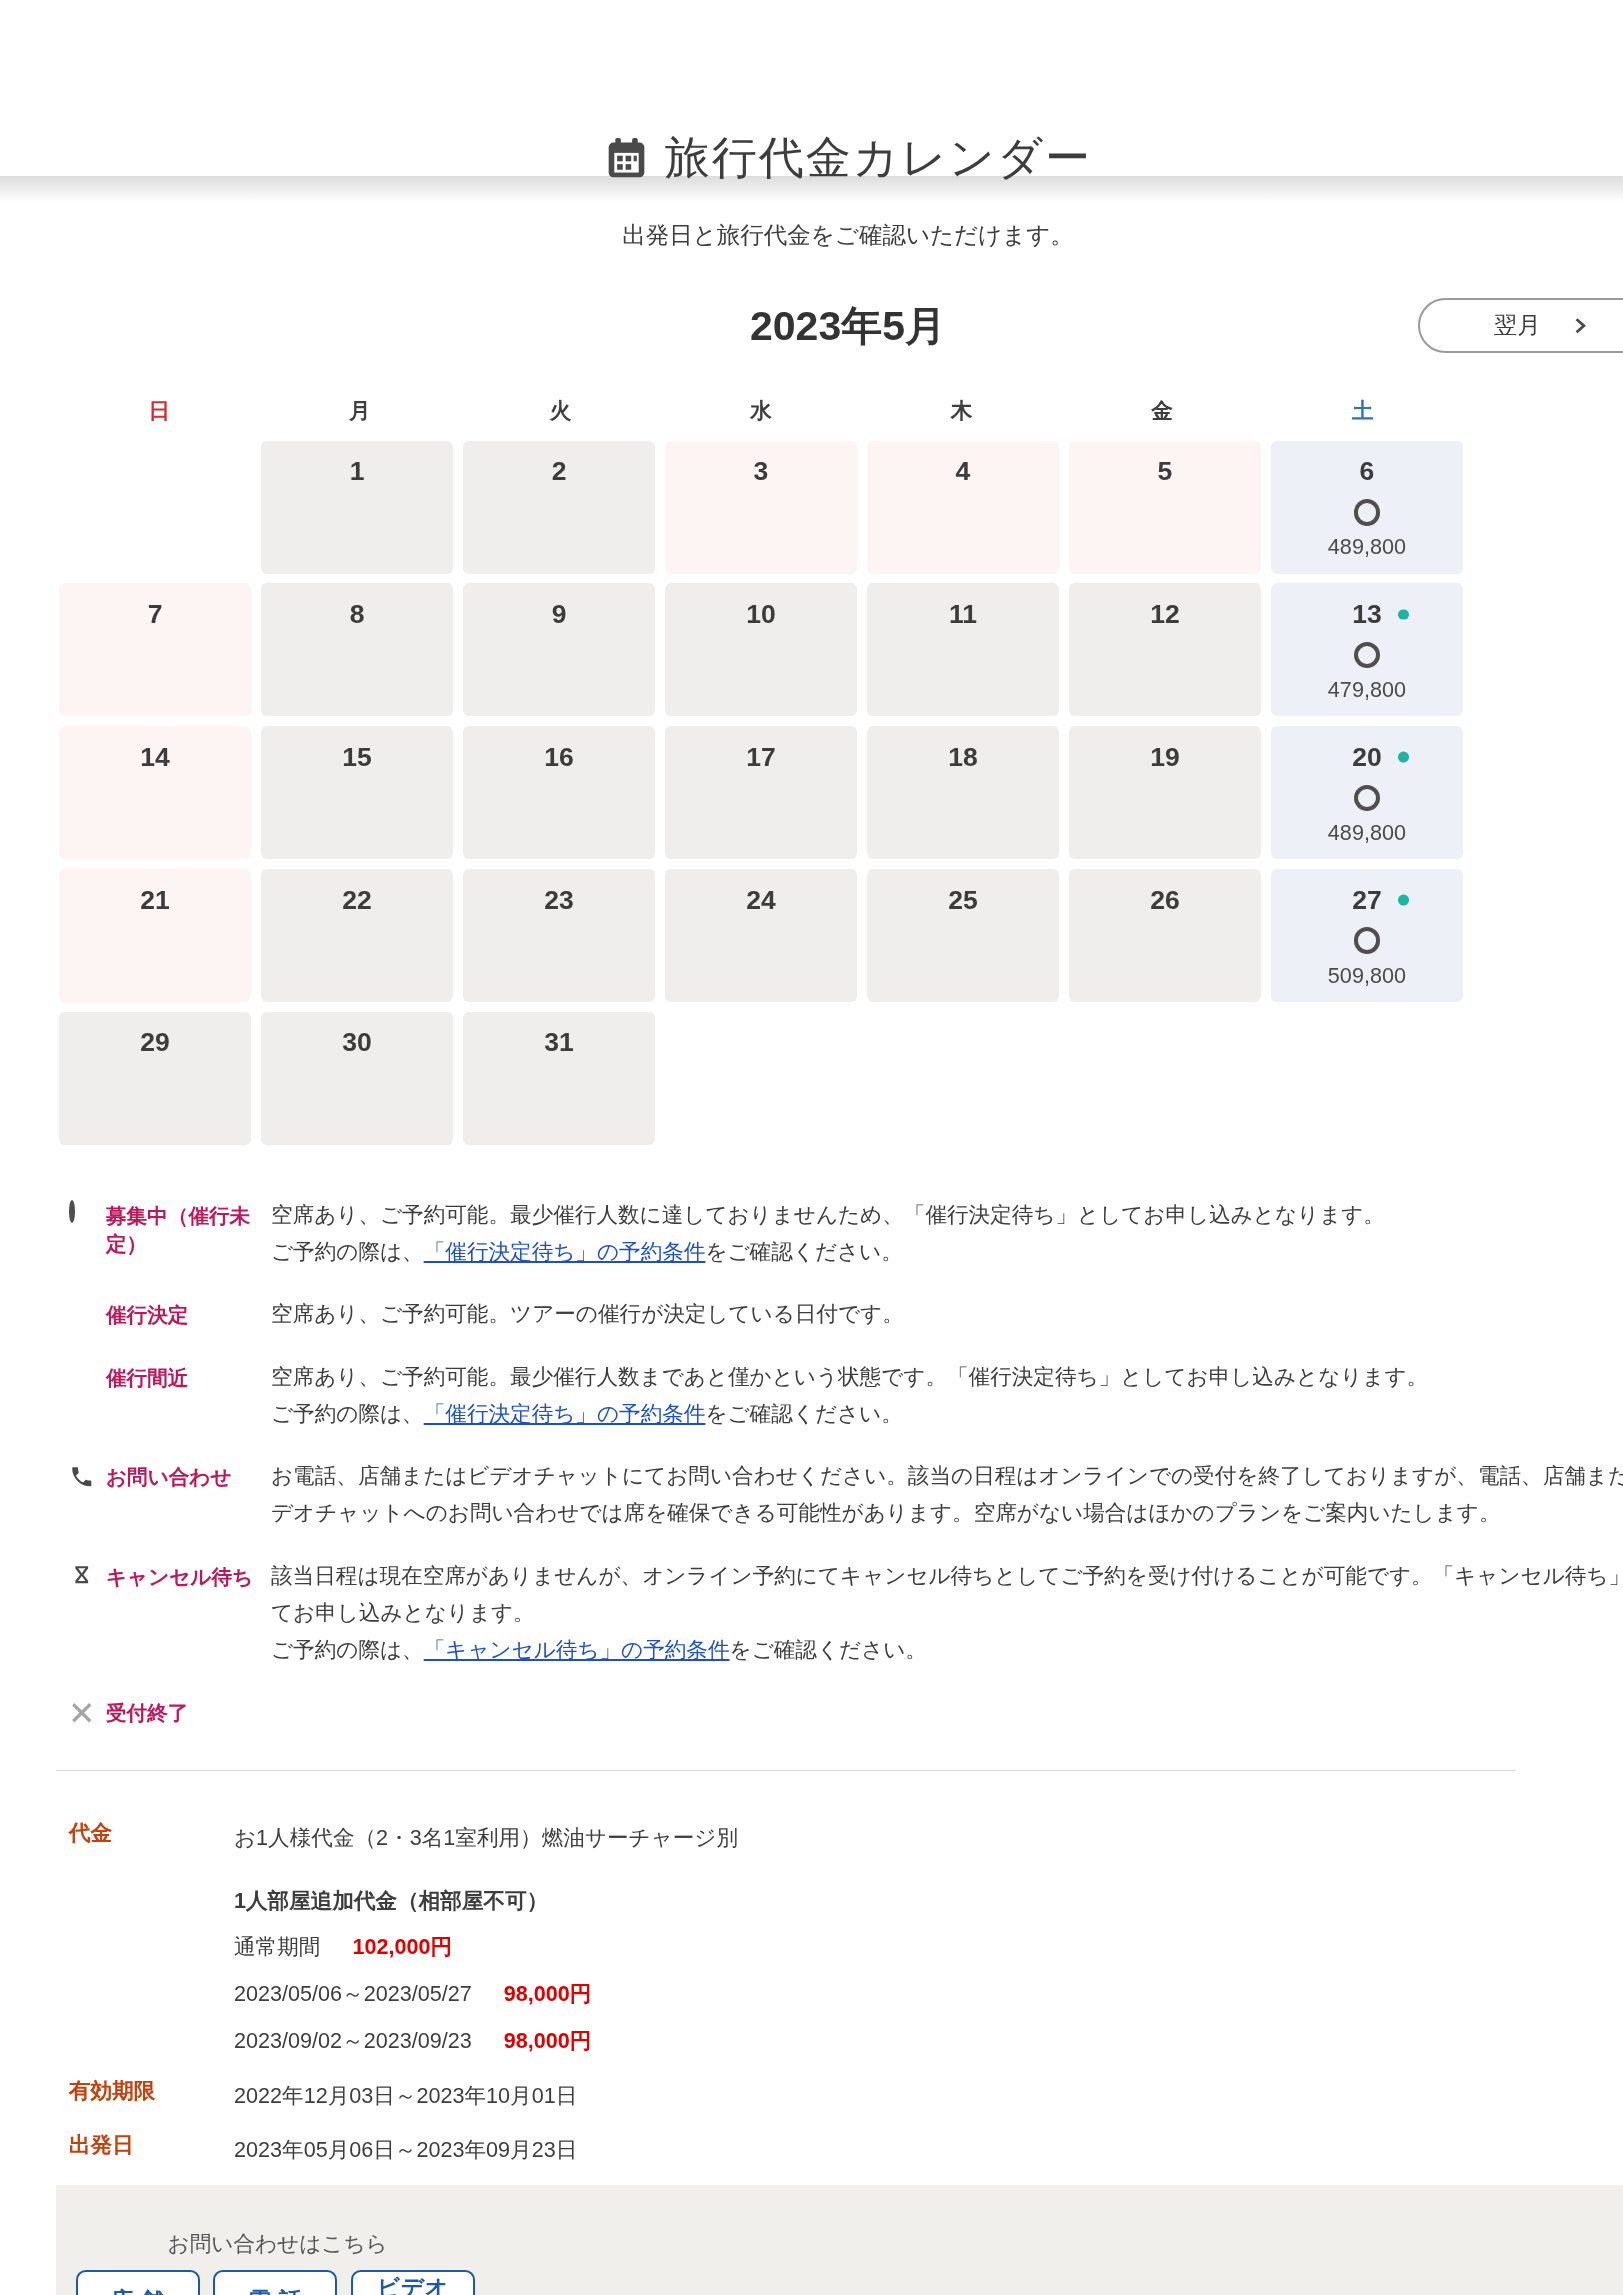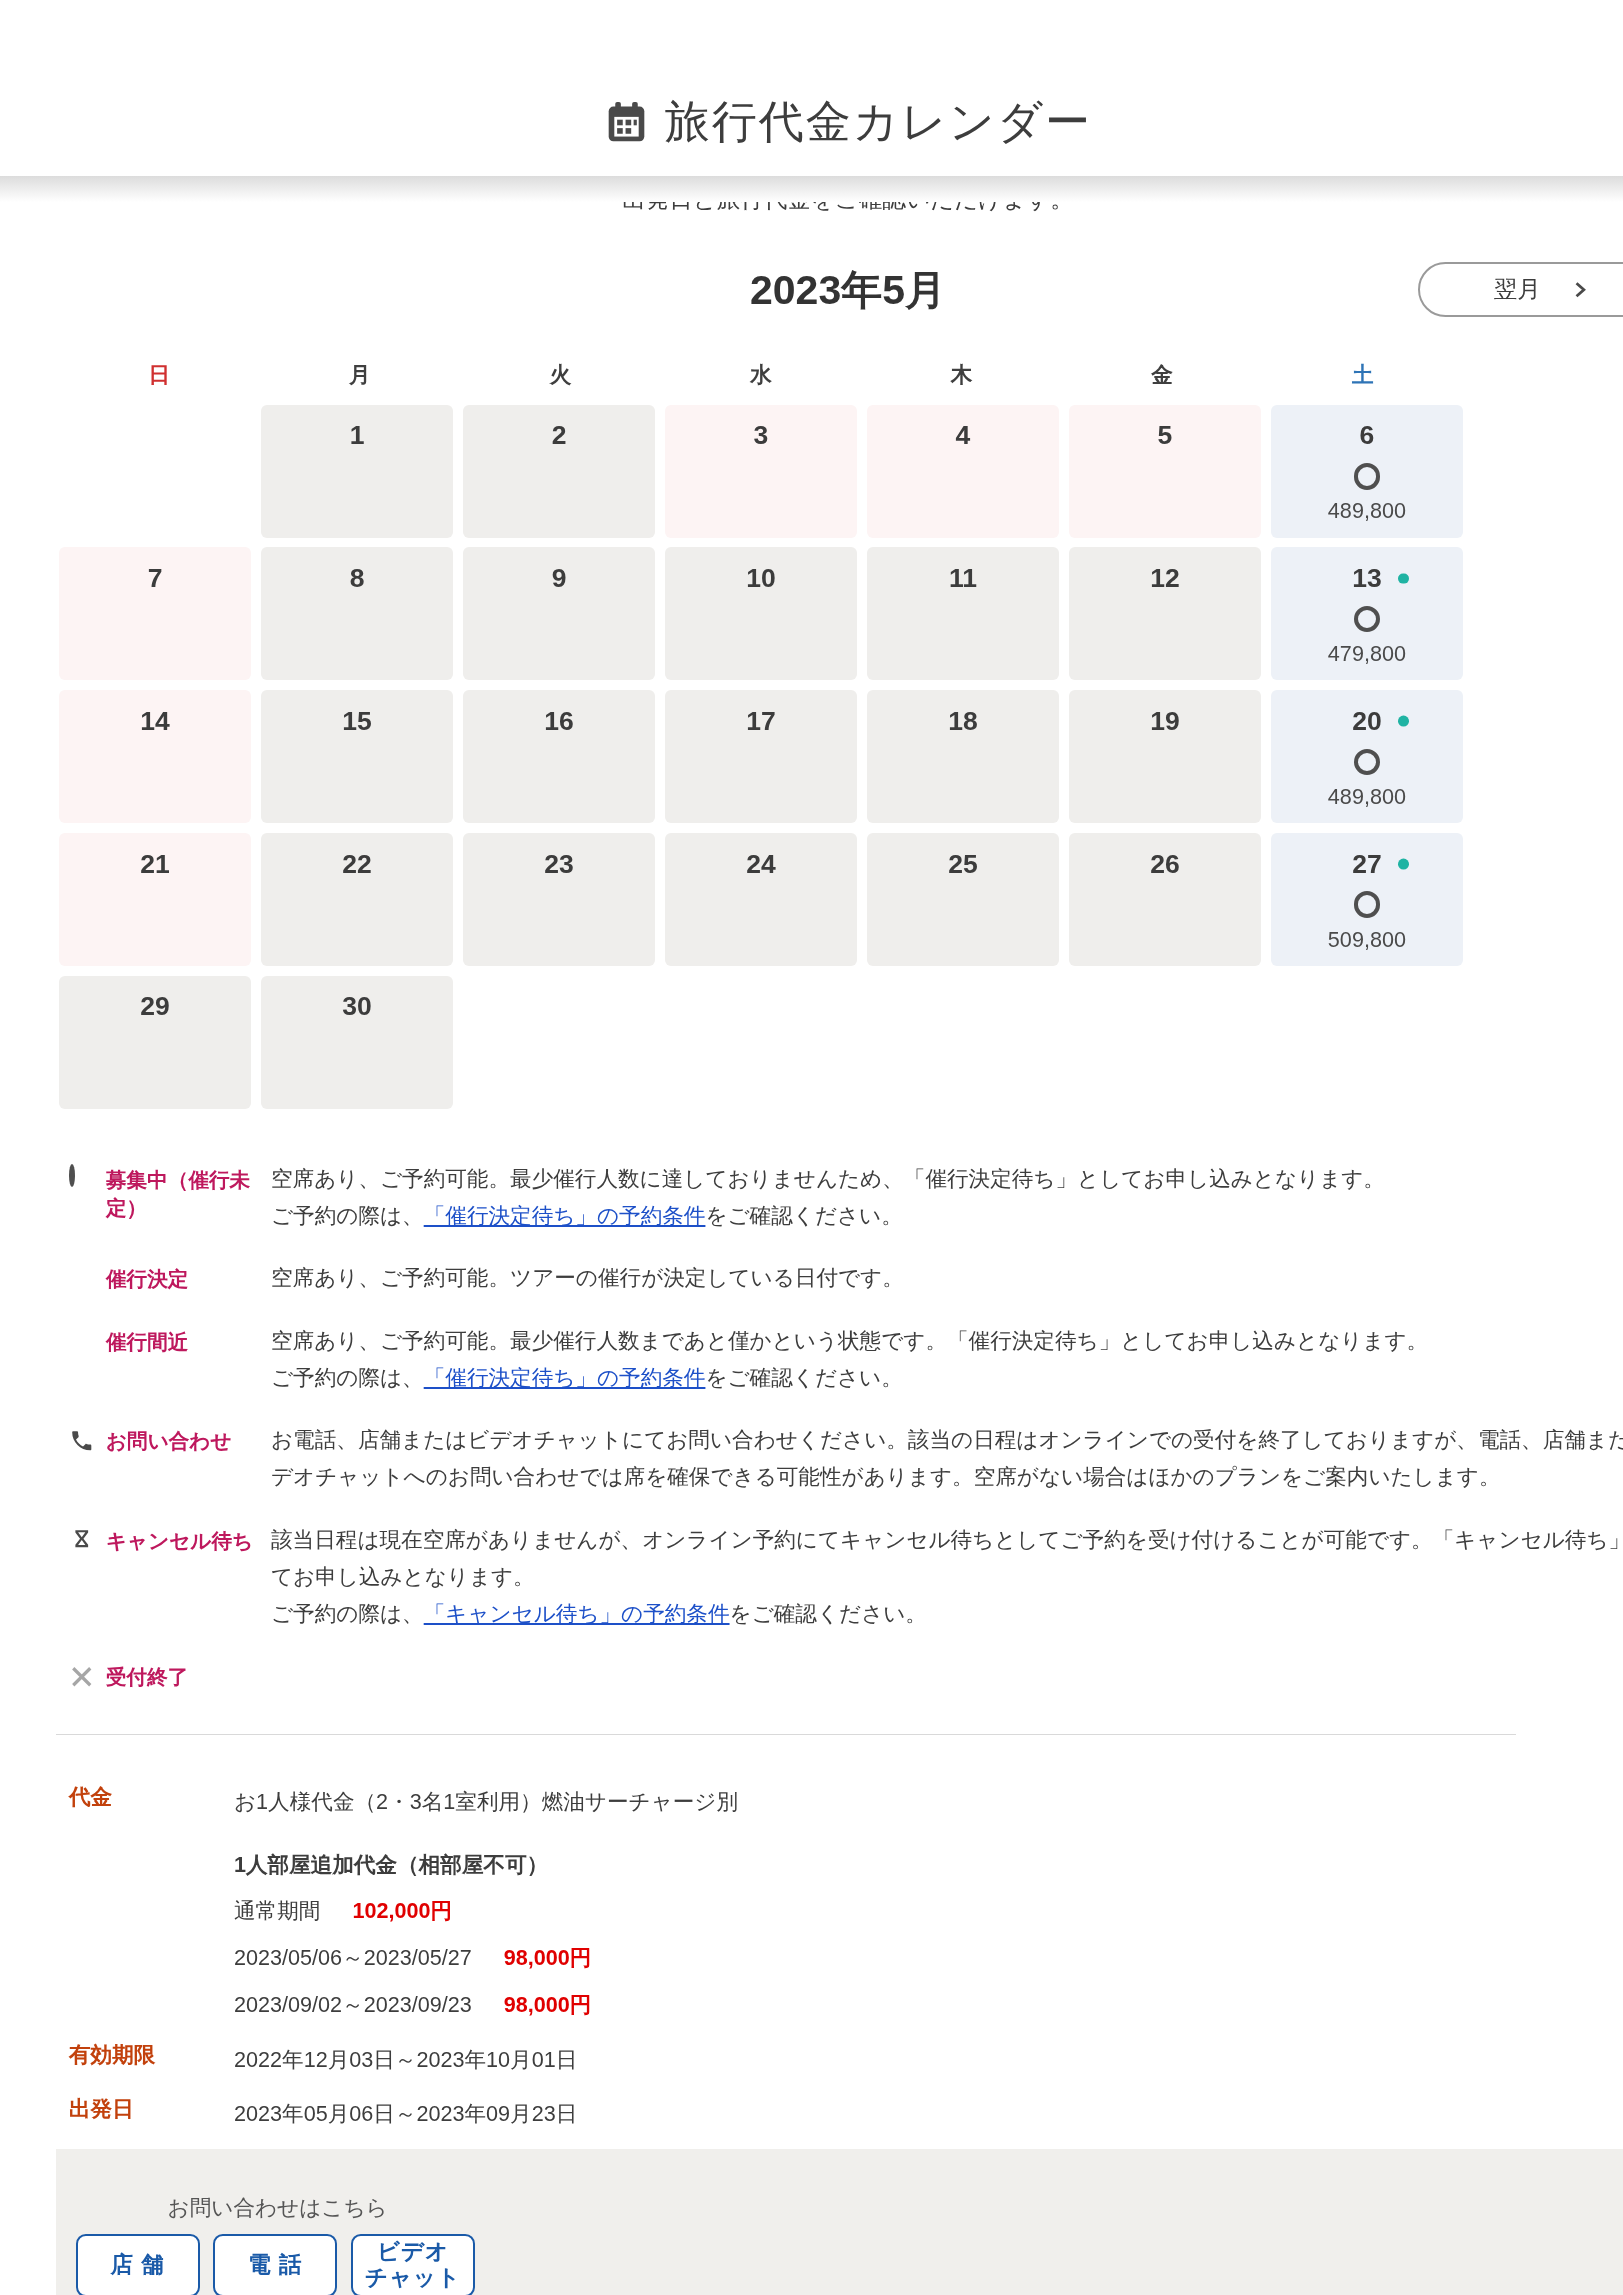--- a/index.html
+++ b/index.html
@@ -8,21 +8,21 @@
     font-family:"Liberation Sans","DejaVu Sans",sans-serif;
     color:#3d3d3d;
   }
   .viewport{position:relative;width:1623px;height:2296px;overflow:hidden;}
   .wrapper{position:relative;width:1696px;}
   .top-shadow{position:absolute;top:84px;left:0;width:1696px;height:25.5px;
     background:linear-gradient(#dcdcdc,#ffffff);}
   
   .page-title{position:relative;margin:92px 0 0;text-align:center;font-size:45px;
     font-weight:500;color:#3d3d3d;letter-spacing:2px;}
-  .page-title .ttl-inner{display:inline-flex;align-items:center;gap:15.7px;}
+  .page-title .ttl-inner{display:inline-flex;align-items:center;gap:15.7px;margin-top:36px;}
   .cal-icon svg{display:block;width:45px;height:45px;}
   .subtitle{margin:27.4px 0 0;text-align:center;font-size:23.5px;color:#3d3d3d;}
   
   .month-nav{position:relative;margin-top:45px;height:61px;}
   .month-title{position:absolute;left:0;right:0;margin:0;text-align:center;
     font-size:41px;font-weight:bold;color:#333;line-height:61px;}
   .next-month{position:absolute;top:2px;left:1418px;width:247px;height:55px;
     border:2px solid #9a9a9a;border-radius:27.4px;background:#fff;cursor:pointer;
     font-size:23.5px;color:#3d3d3d;display:flex;align-items:center;justify-content:center;gap:29px;
     font-family:inherit;}
@@ -276,20 +276,25 @@
           <div class="cell-price">509,800</div>
         </div>
         <div class="cell weekday">
           <div class="day-row">
             <span>29</span>
           </div>
         </div>
         <div class="cell weekday">
           <div class="day-row">
             <span>30</span>
+          </div>
+        </div>
+        <div class="cell weekday">
+          <div class="day-row">
+            <span>31</span>
           </div>
         </div>
         <div class="cell empty"></div>
         <div class="cell empty"></div>
         <div class="cell empty"></div>
       </div>
 
     <div class="legend" id="legend-list">
         <div class="legend-item">
           <span class="legend-icon"><span class="i-ring"></span></span>

